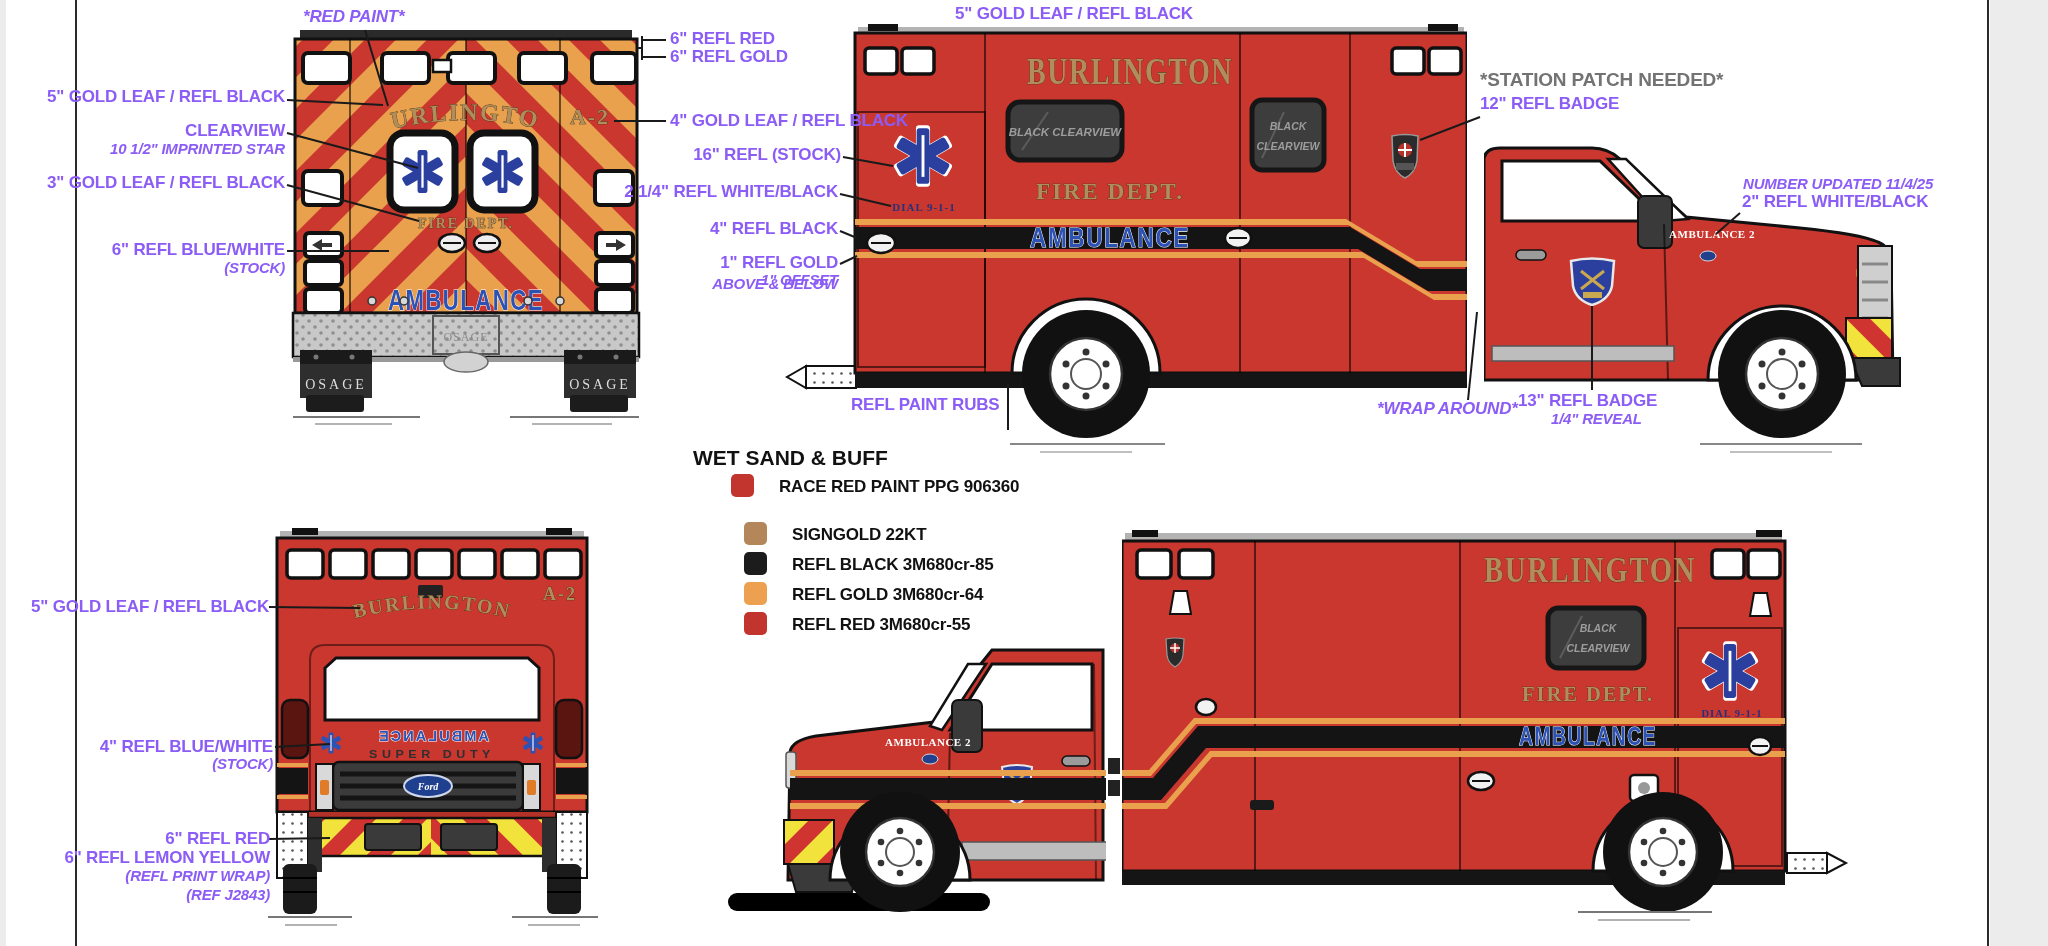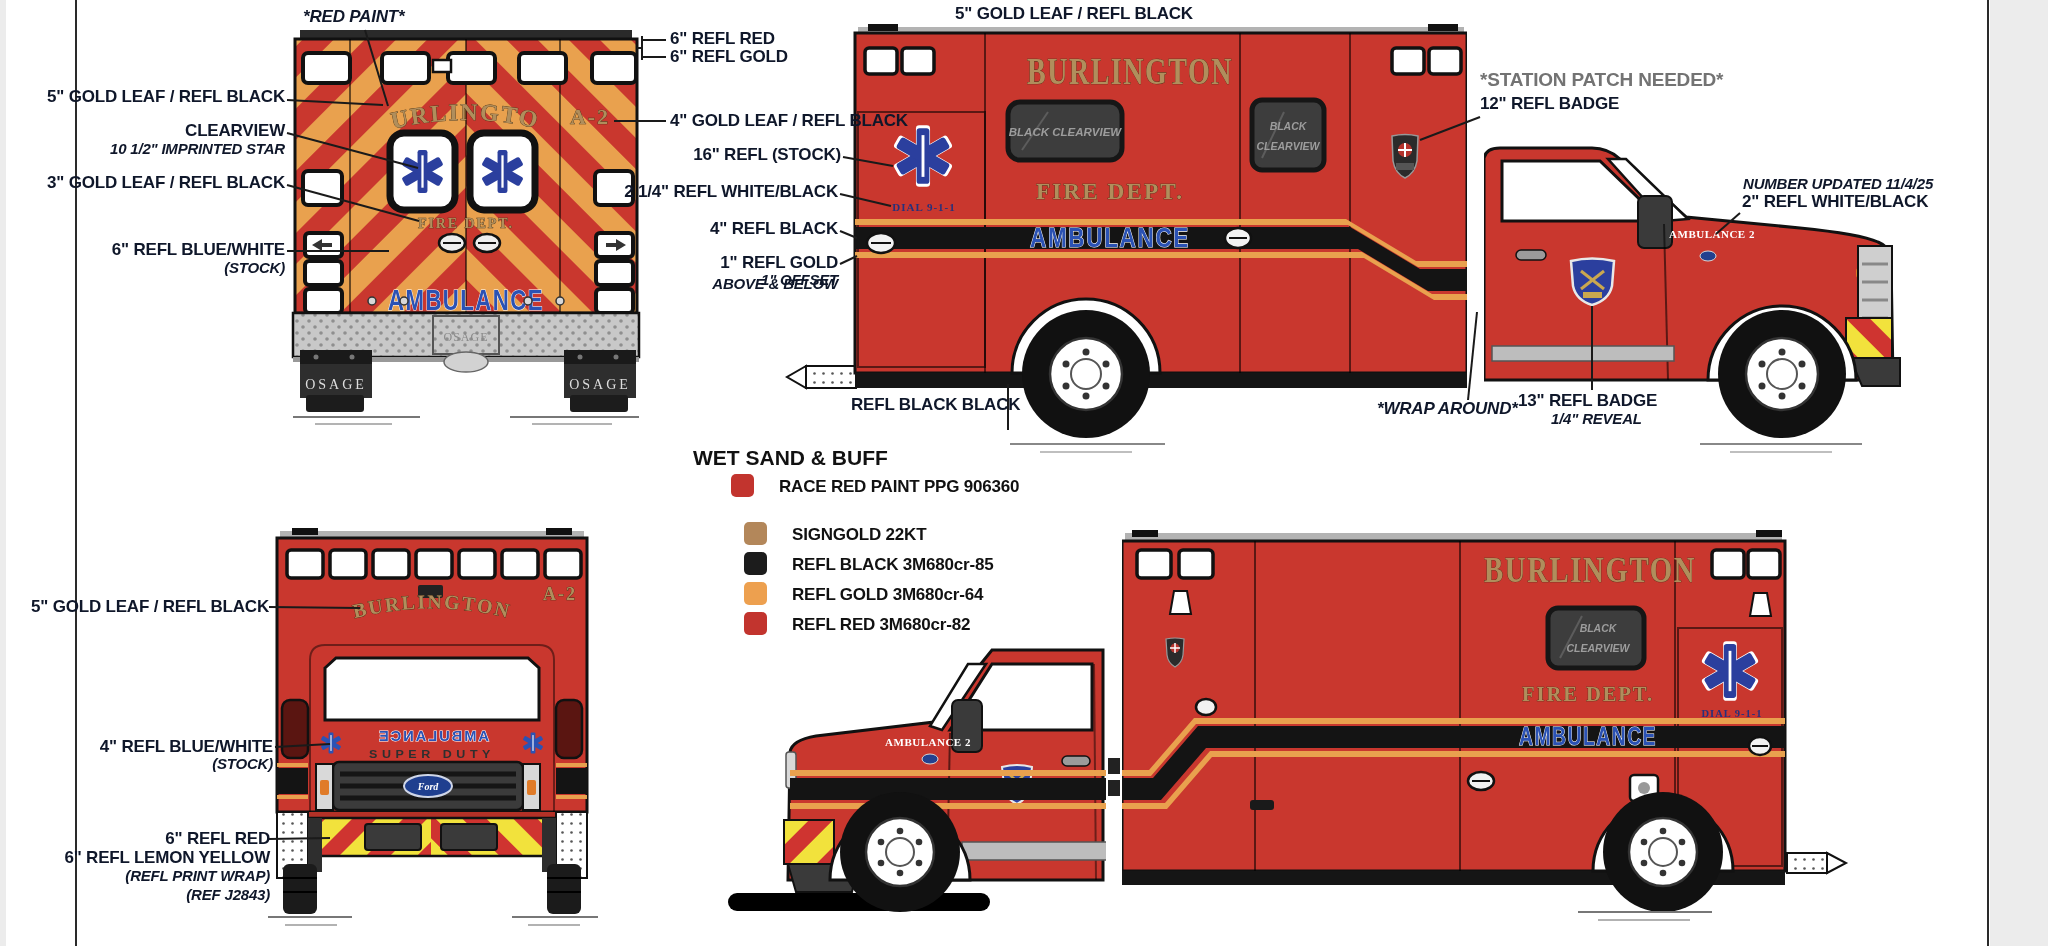--- a/index.html
+++ b/index.html
@@ -1,21 +1,21 @@
 <!DOCTYPE html>
 <html><head>
 <meta charset="utf-8">
 <style>
   html,body{margin:0;padding:0;background:#ececec;}
   .canvas{position:relative;width:2048px;height:946px;background:#fff;overflow:hidden;
           font-family:"Liberation Sans",sans-serif;}
   .edge{position:absolute;top:0;height:946px;background:#ececec;}
   .vline{position:absolute;top:0;height:946px;width:2px;background:#2a2a2a;}
   #art{position:absolute;left:0;top:0;}
-  .co{position:absolute;font:700 17px/1.1 "Liberation Sans",sans-serif;color:#0f172a;
+  .co{position:absolute;font:700 17px/1.1 "Liberation Sans",sans-serif;color:#8b5cf6;
       letter-spacing:-.2px;white-space:nowrap;}
   .it{font-style:italic;}
   .sm{font-size:15px;}
   .ra{text-align:right;}
   .red{color:#737373;font-size:19px;}
   .lg-title{position:absolute;font:700 21px "Liberation Sans",sans-serif;color:#111;}
   .lg-row{position:absolute;display:flex;align-items:flex-end;gap:25px;padding-left:40px;}
   .lg-row .sw{width:23px;height:23px;border-radius:5px;display:inline-block;flex:none;}
   .lg-row .lb{font:700 17px "Liberation Sans",sans-serif;color:#111;white-space:nowrap;letter-spacing:-.2px;}
   
@@ -490,21 +490,21 @@
   <div class="co" style="left:955px;top:-15px;">7 1/2" GOLD LEAF / REFL BLACK</div>
   <div class="co" style="left:955px;top:5px;">5" GOLD LEAF / REFL BLACK</div>
   <div class="co red" style="left:1480px;top:70px;">*STATION PATCH NEEDED*</div>
   <div class="co" style="left:1480px;top:95px;">12" REFL BADGE</div>
   <div class="co ra" style="right:1207px;top:146px;">16" REFL (STOCK)</div>
   <div class="co ra" style="right:1210px;top:183px;">2 1/4" REFL WHITE/BLACK</div>
   <div class="co ra" style="right:1210px;top:220px;">4" REFL BLACK</div>
   <div class="co ra" style="right:1210px;top:254px;">1" REFL GOLD</div>
   <div class="co ra it sm" style="right:1210px;top:272px;">1" OFFSET</div>
   <div class="co ra it sm" style="right:1210px;top:276px;text-align:right;">ABOVE &amp; BELOW</div>
-  <div class="co" style="left:851px;top:396px;">REFL BLACK BLACK</div>
+  <div class="co" style="left:851px;top:396px;">REFL PAINT RUBS</div>
   <div class="co it sm" style="left:1743px;top:176px;">NUMBER UPDATED 11/4/25</div>
   <div class="co" style="left:1742px;top:193px;">2" REFL WHITE/BLACK</div>
   <div class="co it" style="left:1377px;top:400px;">*WRAP AROUND*</div>
   <div class="co" style="left:1518px;top:392px;">13" REFL BADGE</div>
   <div class="co it sm" style="left:1551px;top:411px;">1/4" REVEAL</div>
 
   <div class="co ra" style="right:1779px;top:598px;">5" GOLD LEAF / REFL BLACK</div>
   <div class="co ra" style="right:1775px;top:738px;">4" REFL BLUE/WHITE</div>
   <div class="co ra it sm" style="right:1775px;top:756px;">(STOCK)</div>
   <div class="co ra" style="right:1778px;top:830px;">6" REFL RED</div>
@@ -524,16 +524,16 @@
   <div class="lg-row" style="left:704px;top:552px;">
     <span class="sw" style="background: rgb(28, 28, 28);"></span>
     <span class="lb">REFL BLACK 3M680cr-85</span>
   </div>
   <div class="lg-row" style="left:704px;top:582px;">
     <span class="sw" style="background: rgb(237, 160, 79);"></span>
     <span class="lb">REFL GOLD 3M680cr-64</span>
   </div>
   <div class="lg-row" style="left:704px;top:612px;">
     <span class="sw" style="background: rgb(194, 52, 46);"></span>
-    <span class="lb">REFL RED 3M680cr-82</span>
+    <span class="lb">REFL RED 3M680cr-55</span>
   </div>
 
 </div>
 
 </body></html>

